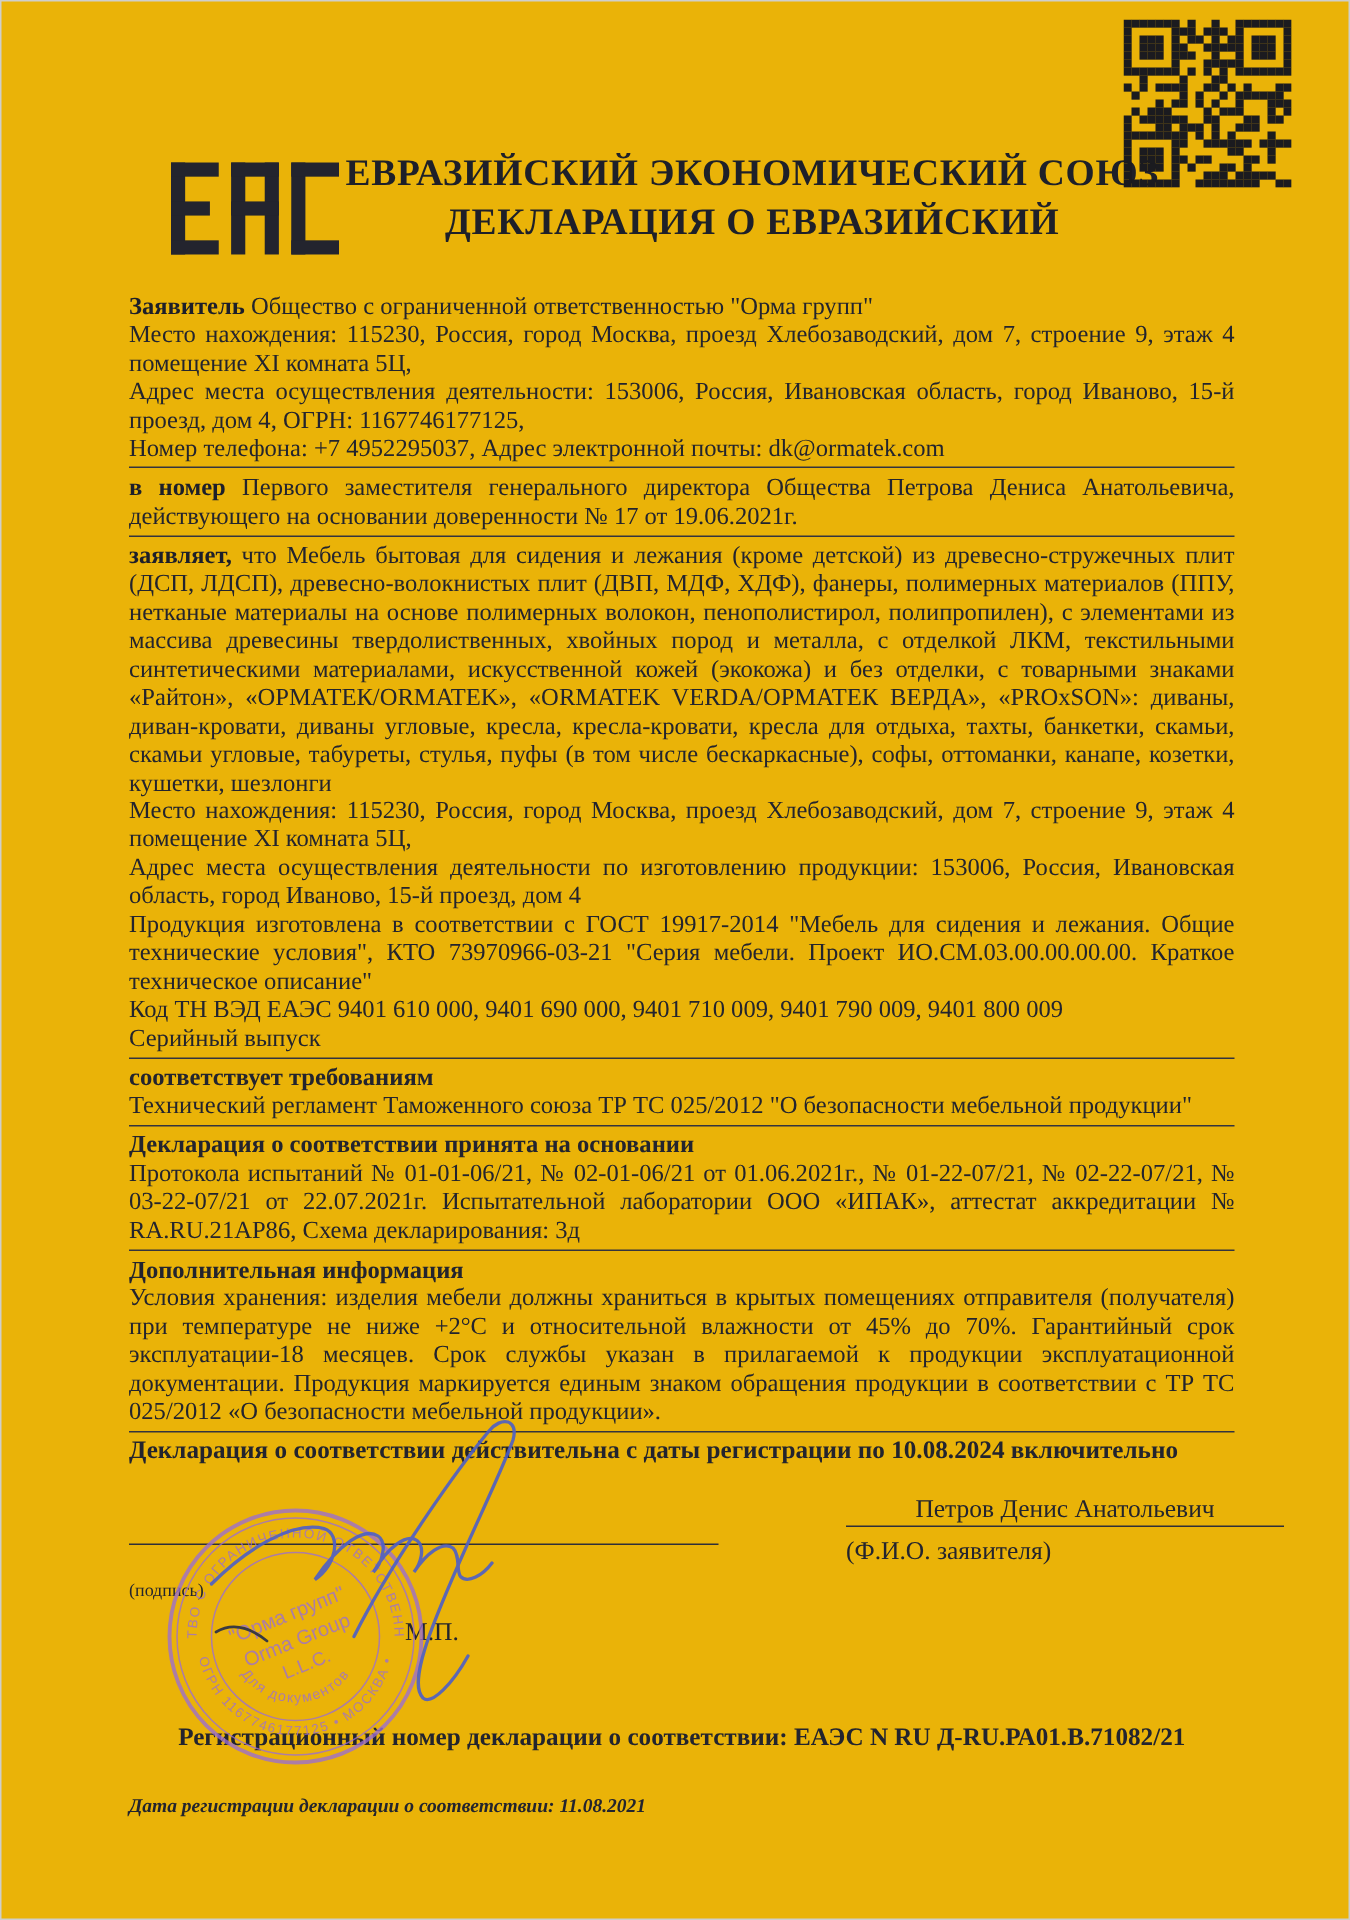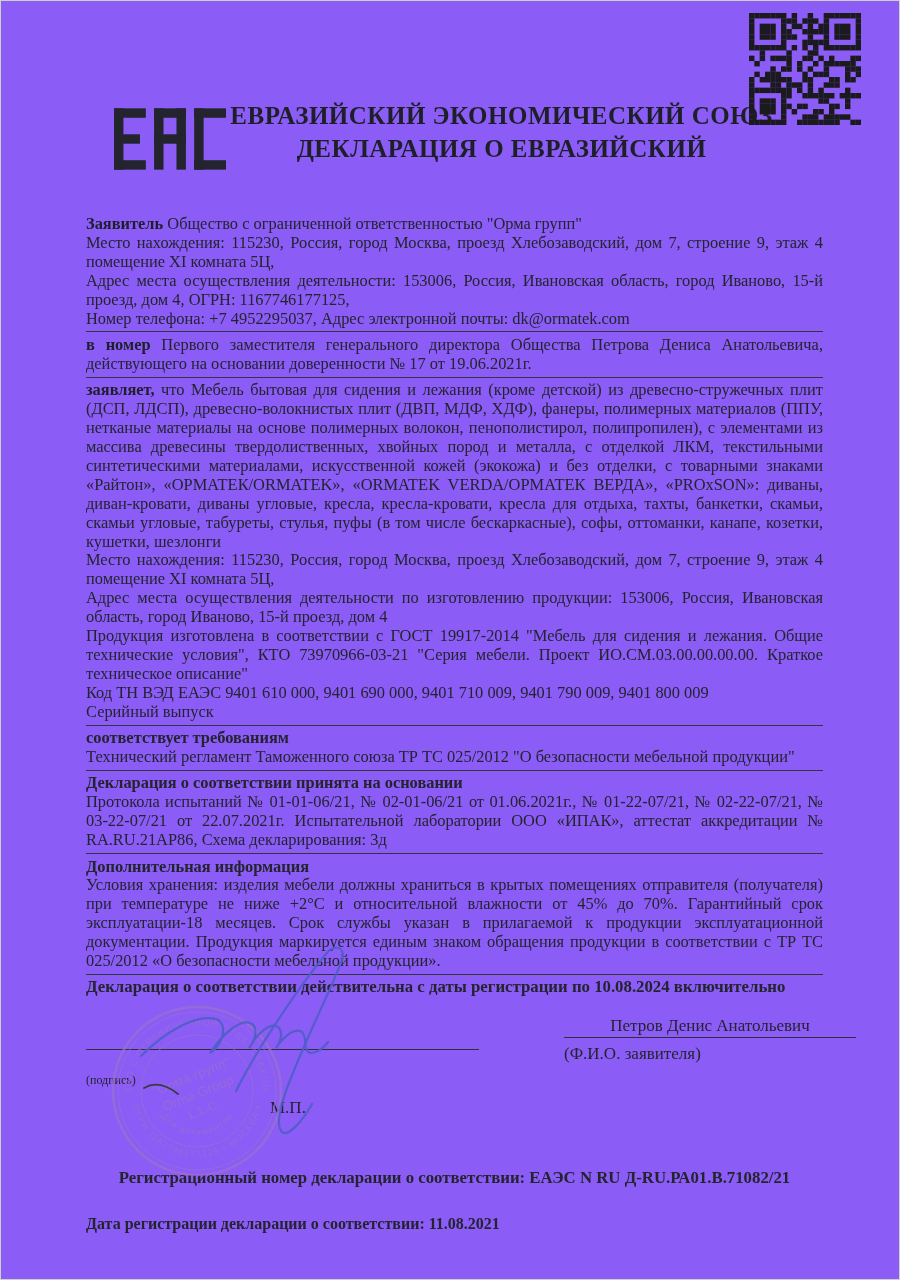--- a/index.html
+++ b/index.html
@@ -1,47 +1,47 @@
 <!DOCTYPE html>
 <html><head>
 <meta charset="utf-8">
 <style>
   html,body{margin:0;padding:0;background:#e9e9e7;}
   .page{
     position:relative;width:900px;height:1280px;margin:0 auto;
-    background:#8b5cf6;border:1px solid #cfcfcc;box-sizing:border-box;
+    background:#eab308;border:1px solid #cfcfcc;box-sizing:border-box;
     font-family:"Liberation Serif", serif;color:#23242e;overflow:hidden;
   }
   
   .eac-logo{position:absolute;left:113px;top:86px;}
   .doc-title{
     position:absolute;left:228px;top:98px;width:545px;text-align:center;
     font-weight:bold;font-size:25px;line-height:33px;letter-spacing:.5px;color:#1e2029;
   }
   .qr{position:absolute;left:748px;top:12px;}
   
   .content{
     position:absolute;left:85px;top:194px;width:737px;z-index:2;
-    font-size:16.4px;line-height:18.9px;text-align:justify;margin-top:20px;
+    font-size:16.4px;line-height:18.9px;text-align:justify;
   }
   .content b{color:#1d1f2a;}
   .ln{margin:0;}
   hr.rule{border:none;border-top:1.6px solid #34343e;margin:3px 0 3.5px 0;}
   .lead-line{font-weight:bold;}
   .validity{font-weight:bold;font-size:16.8px;margin-top:3px;text-align:left;}
   
   .sig-block{position:relative;height:152px;margin-top:6px;}
   .sig-line{position:absolute;left:0;top:46px;width:393px;border-top:1.6px solid #2f2f38;}
   .sig-caption{position:absolute;left:0;top:68px;width:393px;text-align:left;font-size:12px;}
   .sig-name{position:absolute;left:478px;top:14px;width:292px;text-align:center;font-size:17px;
             border-bottom:1.2px solid #2f2f38;padding-bottom:1px;box-sizing:border-box;}
   .sig-name-caption{position:absolute;left:478px;top:42px;width:292px;text-align:left;font-size:17px;}
   .mp{position:absolute;left:184px;top:96px;font-size:17px;}
   .reg-line{font-weight:bold;font-size:16.8px;text-align:center;margin-top:14px;}
-  .date-line{font-weight:bold;font-size:16px;text-align:left;margin-top:27px;}
+  .date-line{font-weight:bold;font-size:13px;text-align:left;margin-top:27px;font-style:italic;}
   
   .stamp{position:absolute;left:108px;top:1002px;z-index:3;opacity:.78;}
   .stamp text{font-family:"Liberation Sans", sans-serif;}
   .signature-ink{position:absolute;left:115px;top:925px;z-index:4;}
 </style>
 </head>
 <body>
 
 <div class="page">
 

